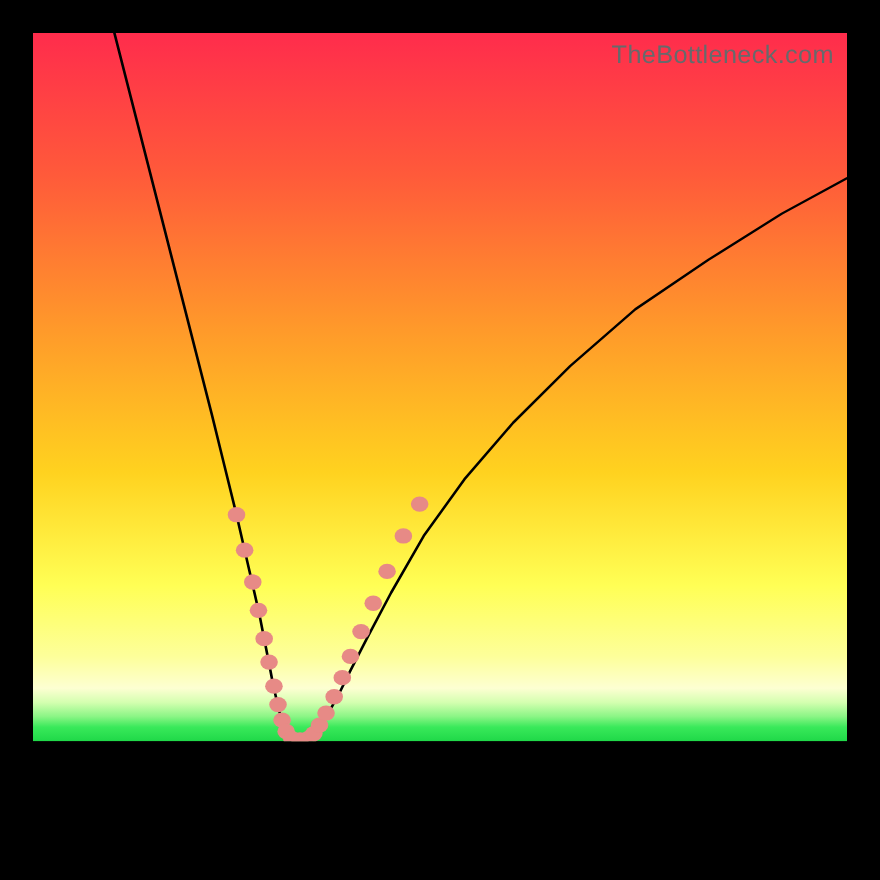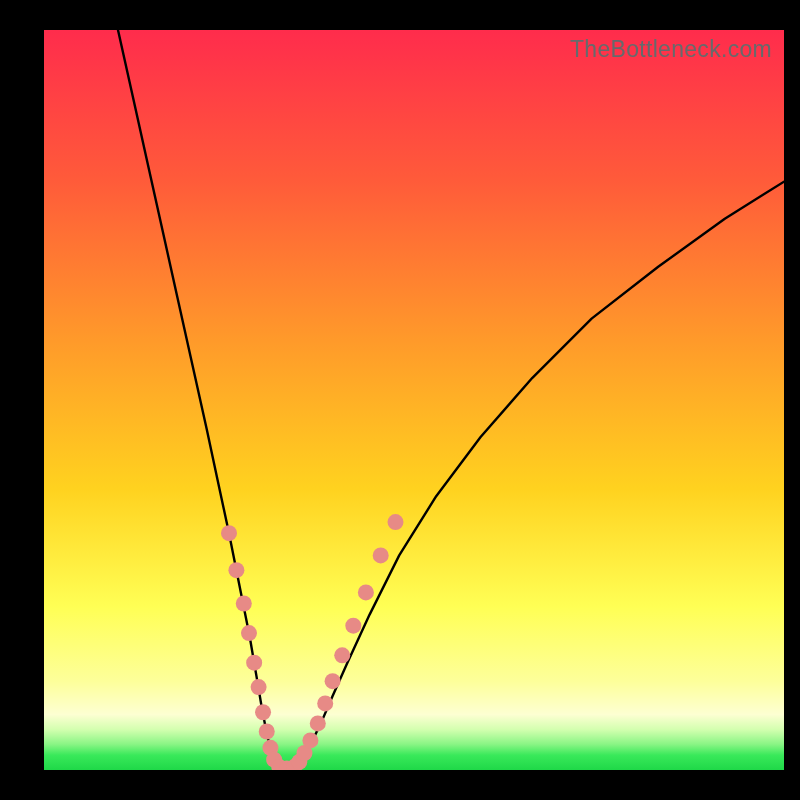--- a/index.html
+++ b/index.html
@@ -12,24 +12,24 @@
     font-family: Arial, Helvetica, sans-serif;
   }
   .frame {
     position: relative;
     width: 800px;
     height: 800px;
     background: #000;
   }
   .plot-area {
     position: absolute;
-    left: 44px;
+    left: 30px;
     top: 30px;
     width: 740px;
-    height: 740px;
+    height: 644px;
     overflow: hidden;
   }
   .gradient-bg {
     position: absolute;
     left: 0;
     top: 0;
     width: 100%;
     height: 100%;
   }
   .watermark {

